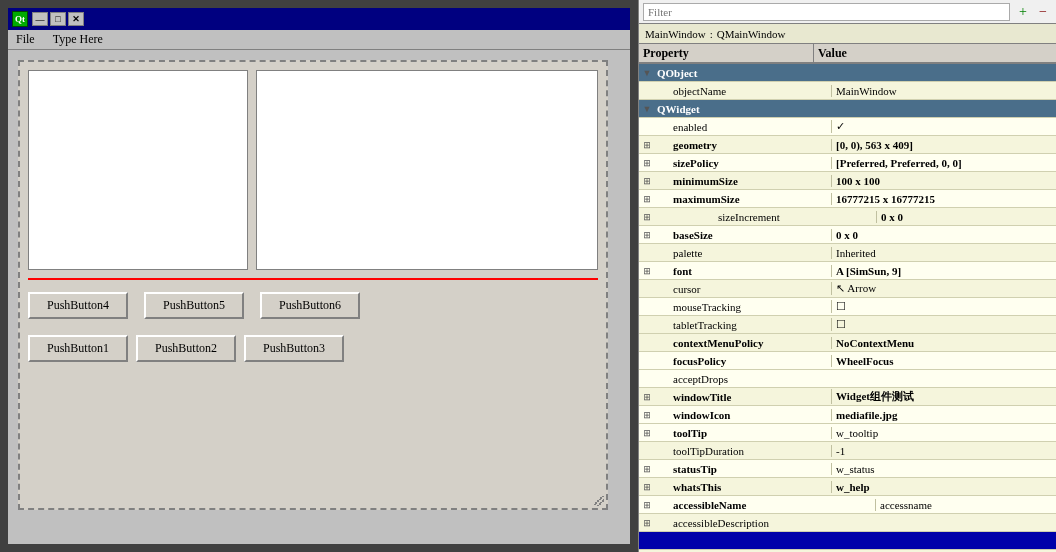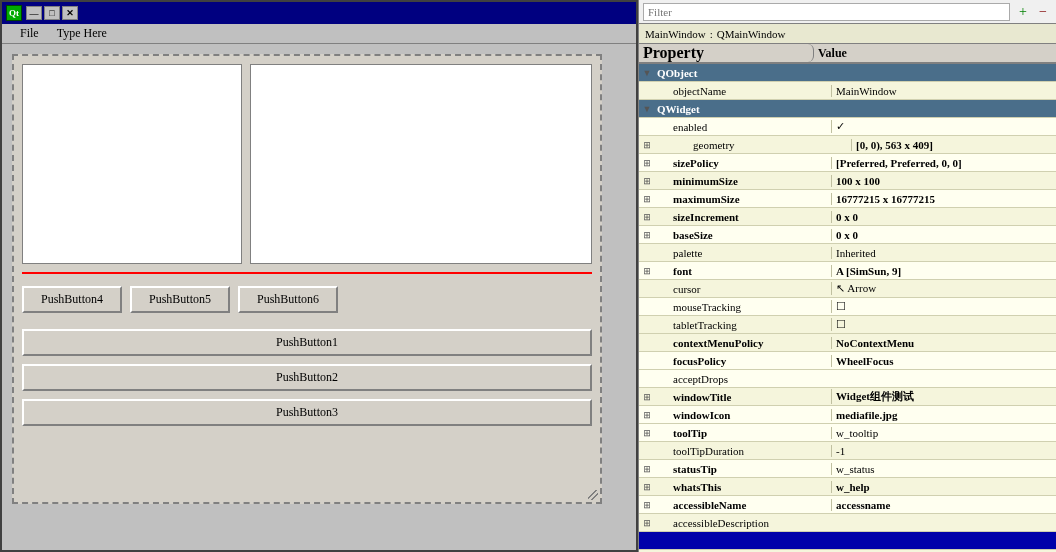--- a/index.html
+++ b/index.html
@@ -3,21 +3,21 @@
   <meta charset="utf-8">
   <style>
     * { margin: 0; padding: 0; box-sizing: border-box; }
     body { width: 1056px; height: 552px; overflow: hidden; display: flex; font-family: 'SimSun', serif; font-size: 12px; background: #c0c0c0; }
 
     
     .left-panel {
       width: 638px;
       height: 552px;
       background: #701a75;
-      border: 2px solid #404040;
+      border: 8px solid #404040;
       display: flex;
       flex-direction: column;
     }
 
     .window-titlebar {
       background: #000080;
       color: white;
       height: 22px;
       display: flex;
       align-items: center;
@@ -38,21 +38,21 @@
       display: flex; align-items: center; justify-content: center; font-size: 9px; cursor: pointer;
       color: #000;
     }
 
     .menu-bar {
       background: #c0c0c0;
       border-bottom: 1px solid #808080;
       height: 20px;
       display: flex;
       align-items: center;
-      padding: 0 14px;
+      padding: 0 4px;
       gap: 10px;
     }
     .menu-item { font-size: 12px; padding: 2px 4px; cursor: pointer; }
 
     .design-area {
       flex: 1;
       background: #c0c0c0;
       padding: 10px;
       position: relative;
       overflow: hidden;
@@ -87,21 +87,21 @@
       height: 200px;
     }
 
     .horizontal-line {
       border-top: 2px solid red;
       margin: 8px 0;
     }
 
     .button-row {
       display: flex;
-      gap: 8px;
+      gap: 16px;
       margin-bottom: 8px;
       justify-content: flex-start;
       padding: 4px 0;
     }
 
     .qt-button {
       background: #d4d0c8;
       border-top: 2px solid #ffffff;
       border-left: 2px solid #ffffff;
       border-right: 2px solid #808080;
@@ -112,21 +112,20 @@
       cursor: pointer;
       min-width: 100px;
       text-align: center;
     }
 
     .bottom-row {
       display: flex;
       gap: 8px;
       padding: 4px 0;
       justify-content: flex-start;
-      flex-direction: column;
     }
 
     .resize-handle {
       position: absolute;
       bottom: 2px;
       right: 2px;
       width: 10px;
       height: 10px;
       background: linear-gradient(135deg, transparent 40%, #808080 40%, #808080 50%, transparent 50%, transparent 65%, #808080 65%, #808080 75%, transparent 75%);
       cursor: se-resize;
@@ -237,24 +236,23 @@
       height: 20px;
       background: #d4d0c8;
       border-bottom: 2px solid #808080;
     }
     .col-prop {
       width: 175px;
       border-right: 1px solid #808080;
       display: flex;
       align-items: center;
       padding: 0 4px;
-      font-size: 16px;
+      font-size: 12px;
       font-weight: bold;
       flex-shrink: 0;
-      border-radius: 6px;
     }
     .col-val {
       flex: 1;
       display: flex;
       align-items: center;
       padding: 0 4px;
       font-size: 12px;
       font-weight: bold;
     }
   </style>
@@ -330,21 +328,21 @@
     </div>
       <div class="prop-row even">
       <div class="prop-expand" style="color:#555;"></div>
       <div class="prop-indent"></div>
       <div class="prop-name" style="">enabled</div>
       <div class="prop-value" style="">✓</div>
     </div>
       <div class="prop-row odd">
       <div class="prop-expand" style="color:#555;">⊞</div>
       <div class="prop-indent"></div>
-      <div class="prop-name" style="font-weight:normal;margin-left:20px;">geometry</div>
+      <div class="prop-name" style="font-weight:bold;">geometry</div>
       <div class="prop-value bold" style="font-weight:bold;">[0, 0), 563 x 409]</div>
     </div>
       <div class="prop-row even">
       <div class="prop-expand" style="color:#555;">⊞</div>
       <div class="prop-indent"></div>
       <div class="prop-name" style="font-weight:bold;">sizePolicy</div>
       <div class="prop-value bold" style="font-weight:bold;">[Preferred, Preferred, 0, 0]</div>
     </div>
       <div class="prop-row odd">
       <div class="prop-expand" style="color:#555;">⊞</div>
@@ -354,21 +352,21 @@
     </div>
       <div class="prop-row even">
       <div class="prop-expand" style="color:#555;">⊞</div>
       <div class="prop-indent"></div>
       <div class="prop-name" style="font-weight:bold;">maximumSize</div>
       <div class="prop-value bold" style="font-weight:bold;">16777215 x 16777215</div>
     </div>
       <div class="prop-row odd">
       <div class="prop-expand" style="color:#555;">⊞</div>
       <div class="prop-indent"></div>
-      <div class="prop-name" style="font-weight:bold;">sizeIncrement</div>
+      <div class="prop-name" style="font-weight:normal;margin-left:45px;">sizeIncrement</div>
       <div class="prop-value bold" style="font-weight:bold;">0 x 0</div>
     </div>
       <div class="prop-row even">
       <div class="prop-expand" style="color:#555;">⊞</div>
       <div class="prop-indent"></div>
       <div class="prop-name" style="font-weight:bold;">baseSize</div>
       <div class="prop-value bold" style="font-weight:bold;">0 x 0</div>
     </div>
       <div class="prop-row odd">
       <div class="prop-expand" style="color:#555;"></div>
@@ -451,21 +449,21 @@
       <div class="prop-row odd">
       <div class="prop-expand" style="color:#555;">⊞</div>
       <div class="prop-indent"></div>
       <div class="prop-name" style="font-weight:bold;">whatsThis</div>
       <div class="prop-value bold" style="font-weight:bold;">w_help</div>
     </div>
       <div class="prop-row even">
       <div class="prop-expand" style="color:#555;">⊞</div>
       <div class="prop-indent"></div>
       <div class="prop-name" style="font-weight:bold;">accessibleName</div>
-      <div class="prop-value bold" style="font-weight:bold;">accessname</div>
+      <div class="prop-value bold" style="font-weight:normal;margin-left:44px;">accessname</div>
     </div>
       <div class="prop-row odd">
       <div class="prop-expand" style="color:#555;">⊞</div>
       <div class="prop-indent"></div>
       <div class="prop-name" style="">accessibleDescription</div>
       <div class="prop-value" style=""></div>
     </div>
       <div class="prop-row selected">
       <div class="prop-expand" style="color:#555;"></div>
       <div class="prop-indent"></div>

